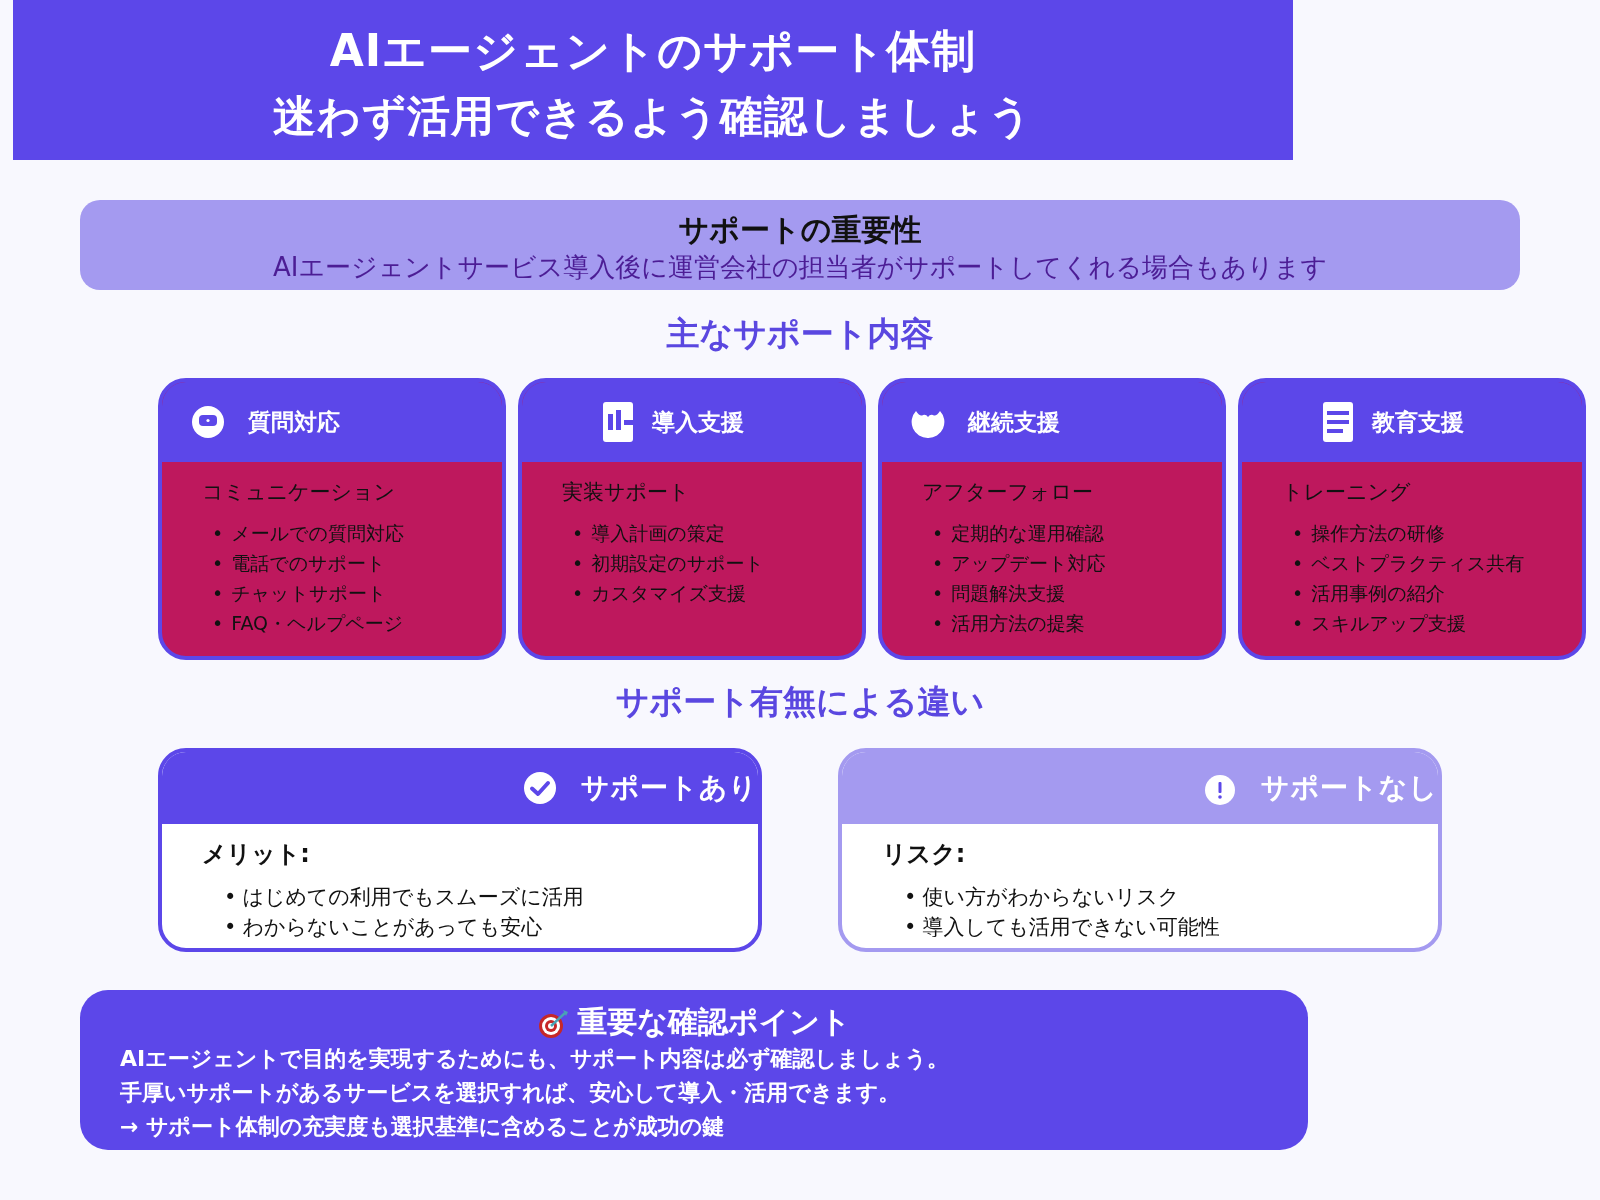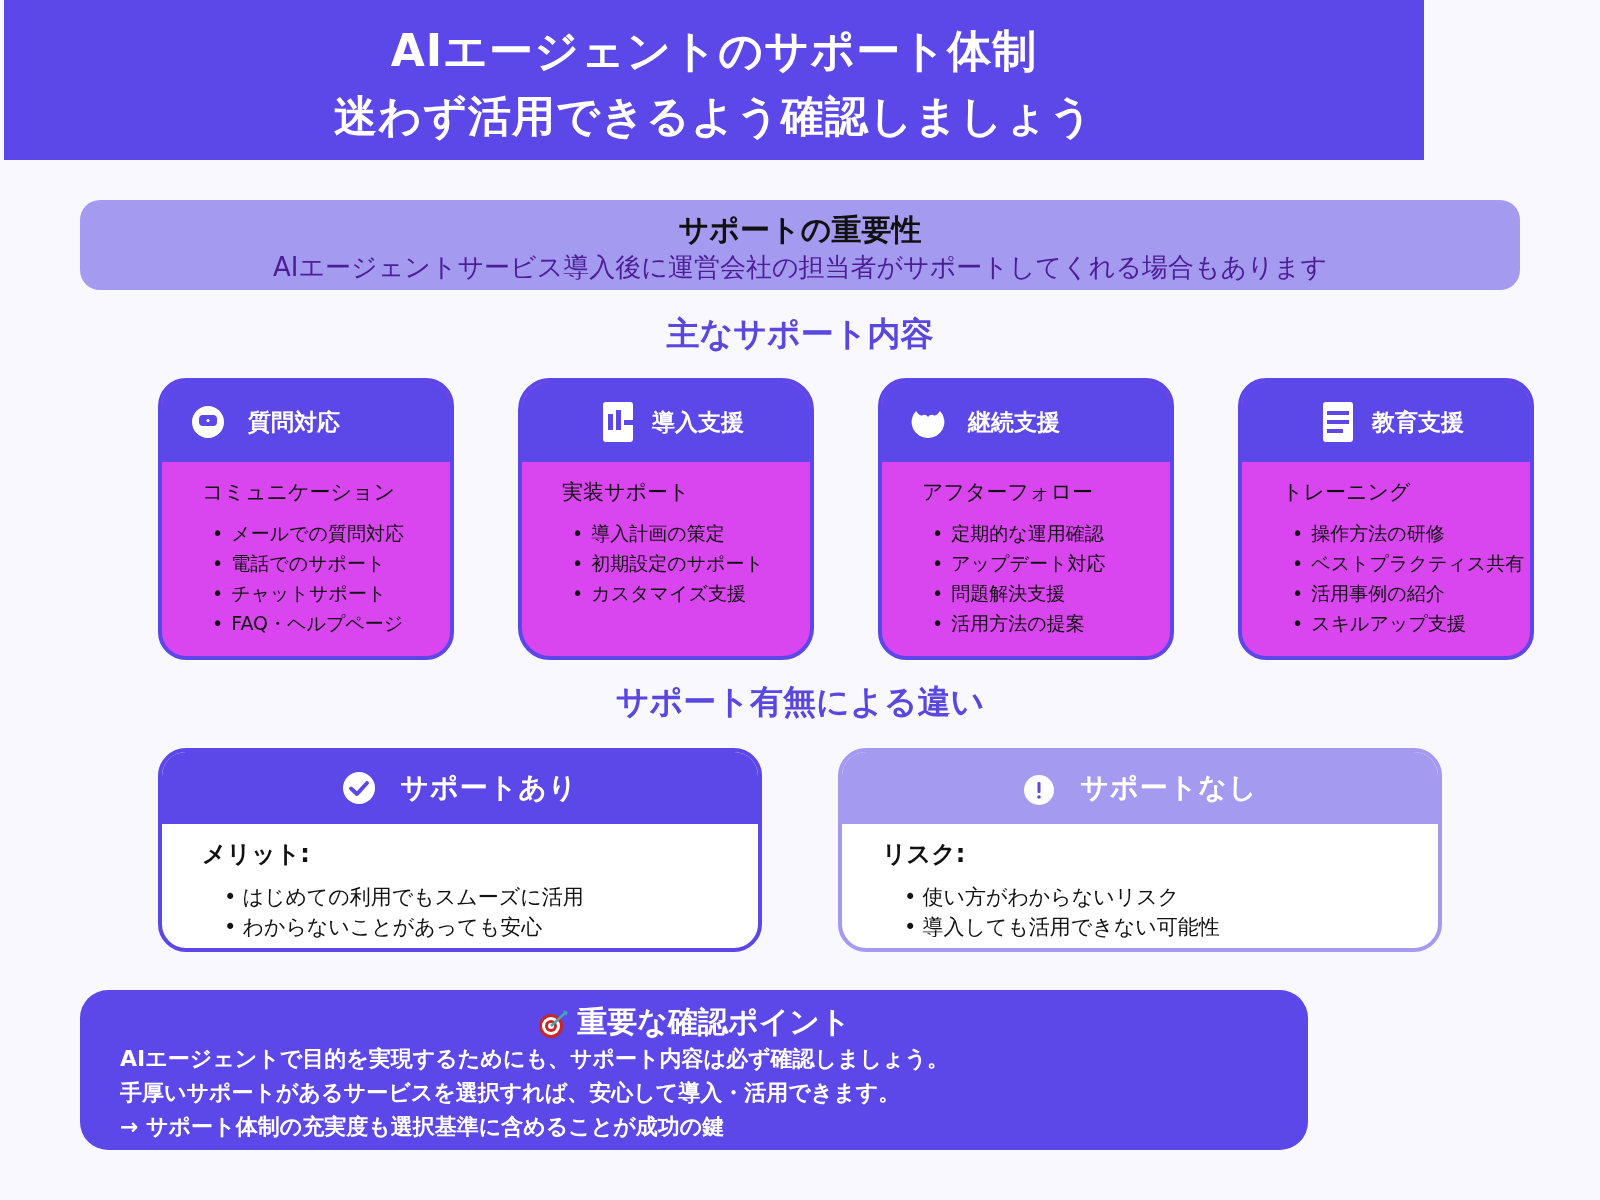--- a/index.html
+++ b/index.html
@@ -1,38 +1,38 @@
 <!DOCTYPE html>
 <html><head>
 <meta charset="utf-8">
 <style>
   * { box-sizing: border-box; margin: 0; padding: 0; }
   html, body { width: 1600px; height: 1200px; background: #f8f8fe; font-family: "DejaVu Sans", "Liberation Sans", sans-serif; color: #111; overflow: hidden; }
-  .header { position: absolute; left: 4px; top: 0; width: 1420px; height: 160px; background: #5c47e9; color: #fff; text-align: center; }
+  .header { position: absolute; left: 13px; top: 0; width: 1280px; height: 160px; background: #5c47e9; color: #fff; text-align: center; }
   .header .title { position: absolute; left: 0; right: 0; top: 22px; font-size: 44px; font-weight: bold; letter-spacing: 1px; }
   .header .subtitle { position: absolute; left: 0; right: 0; top: 88px; font-size: 43px; font-weight: bold; letter-spacing: 1px; }
 
   .importance { position: absolute; left: 80px; top: 200px; width: 1440px; height: 90px; background: #a49af0; border-radius: 20px; text-align: center; }
   .importance .imp-title { position: absolute; left: 0; right: 0; top: 10px; font-size: 30px; font-weight: bold; color: #111; }
   .importance .imp-text { position: absolute; left: 0; right: 0; top: 50px; font-size: 26px; color: #4c1d95; }
 
   .section-title { position: absolute; left: 0; right: 0; text-align: center; color: #5a47e0; font-weight: bold; font-size: 33px; }
 
-  .card { position: absolute; width: 296px; height: 282px; border: 4px solid #5c47e9; border-radius: 28px; background: #d946ef; overflow: hidden; }
+  .card { position: absolute; width: 348px; height: 282px; border: 4px solid #5c47e9; border-radius: 28px; background: #be185d; overflow: hidden; }
   .card .card-head { height: 80px; background: #5c47e9; display: flex; align-items: center; padding-left: 28px; }
   .card .card-head .icon { width: 36px; height: 36px; display: flex; align-items: center; justify-content: center; margin-right: 22px; }
   .card .card-head .label { color: #fff; font-size: 23px; font-weight: bold; }
   .card .card-body { padding: 16px 0 0 40px; }
   .card .sub { font-size: 21px; margin-bottom: 12px; color: #111; }
   .card ul { list-style: none; padding-left: 10px; }
   .card li { font-size: 19px; line-height: 30px; color: #111; }
   .card li::before { content: "•"; margin-right: 8px; }
 
   .cmp { position: absolute; width: 604px; height: 204px; border-radius: 28px; background: #fff; overflow: hidden; }
-  .cmp .cmp-head { height: 72px; display: flex; align-items: center; justify-content: center; }
+  .cmp .cmp-head { height: 72px; display: flex; align-items: center; justify-content: flex-end; }
   .cmp .cmp-head .label { color: #fff; font-size: 28px; font-weight: bold; letter-spacing: 1px; }
   .cmp .cmp-head .icon { width: 34px; height: 34px; margin-right: 24px; }
   .cmp .cmp-body { padding: 14px 0 0 40px; }
   .cmp .cmp-sub { font-size: 24px; font-weight: bold; margin-bottom: 12px; }
   .cmp ul { list-style: none; padding-left: 22px; }
   .cmp li { font-size: 21px; line-height: 30px; }
   .cmp li::before { content: "•"; margin-right: 6px; }
   .cmp.yes { border: 4px solid #5c47e9; }
   .cmp.yes .cmp-head { background: #5c47e9; }
   .cmp.no { border: 4px solid #a49af0; }
@@ -73,21 +73,21 @@
     <div class="sub">コミュニケーション</div>
     <ul>
       <li>メールでの質問対応</li>
       <li>電話でのサポート</li>
       <li>チャットサポート</li>
       <li>FAQ・ヘルプページ</li>
     </ul>
   </div>
 </div>
 
-<div class="card" style="left:518px; top:378px;border-radius:32px;">
+<div class="card" style="left:518px; top:378px;">
   <div class="card-head" style="padding-left:78px;">
     <span class="icon" style="margin-right:16px;">
       <svg width="30" height="40" viewBox="0 0 30 40">
           <rect x="0" y="0" width="30" height="40" rx="3" fill="#fff"></rect>
           <rect x="5" y="12" width="5" height="16" fill="#5c47e9"></rect>
           <rect x="13" y="8" width="5" height="20" fill="#5c47e9"></rect>
           <rect x="21" y="18" width="9" height="5" fill="#5c47e9"></rect>
         </svg>
     </span>
     <span class="label">導入支援</span>

